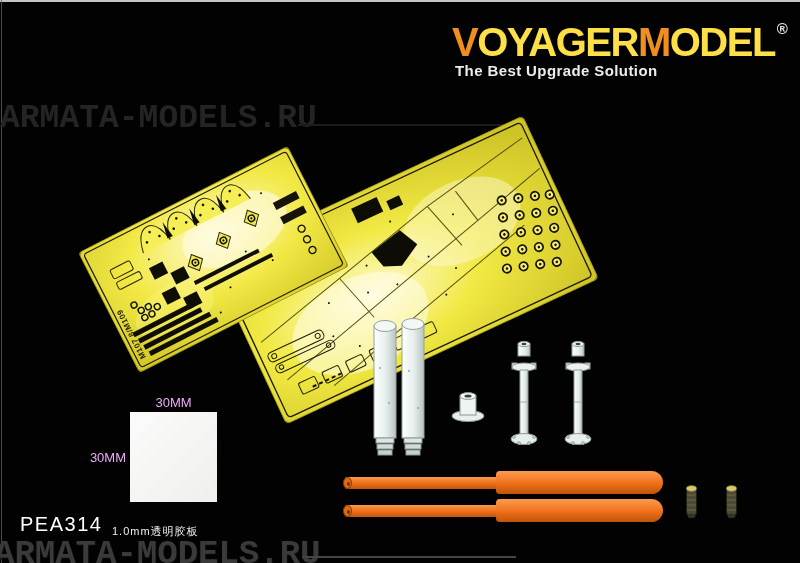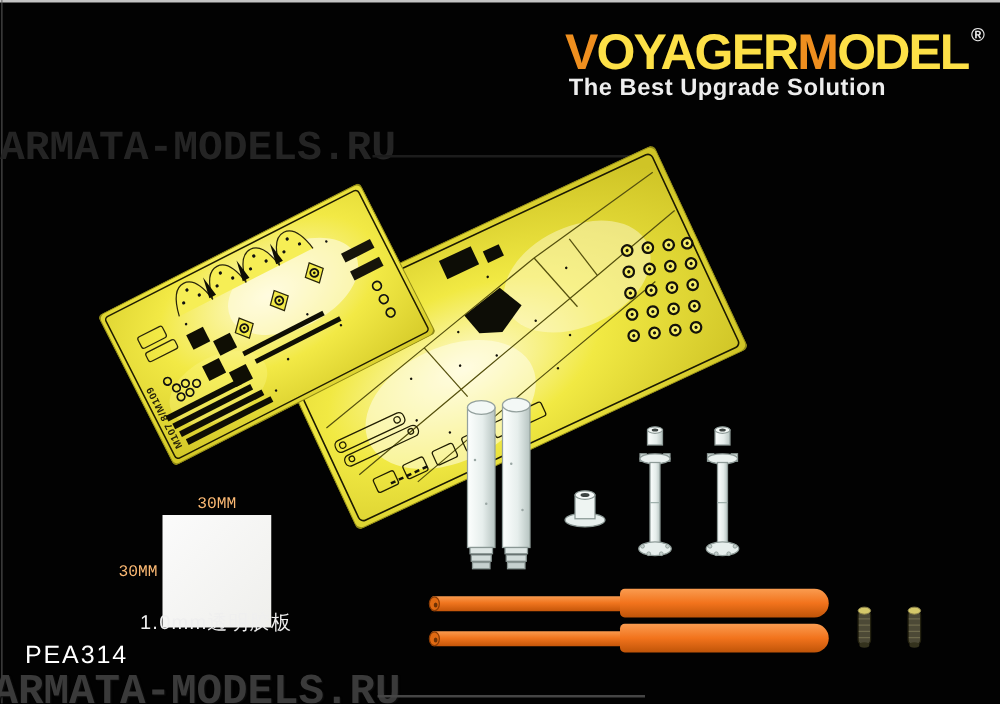--- a/index.html
+++ b/index.html
@@ -10,21 +10,21 @@
   .abs{position:absolute;}
   
   .edge-top{left:0;top:0;width:800px;height:2px;background:#e6e6e6;opacity:.85;}
   .edge-left{left:1px;top:0;width:1px;height:563px;background:#5d5d5d;opacity:.8;}
   
   .logo{left:452px;top:9px;}
   .logo-word{font-weight:700;font-size:40px;line-height:40px;letter-spacing:-1.5px;white-space:nowrap;}
   .lg-gray{color:#fde047;}
   .lg-orange{color:#ef8f1f;}
   .lg-reg{color:#e9e9e9;font-size:15px;vertical-align:22px;letter-spacing:0;margin-left:2px;}
-  .tagline{color:#ededed;font-weight:700;font-size:19px;line-height:20px;letter-spacing:.4px;margin-top:-1px;padding-left:3px;white-space:nowrap;}
+  .tagline{color:#ededed;font-weight:700;font-size:15px;line-height:20px;letter-spacing:.4px;margin-top:-1px;padding-left:3px;white-space:nowrap;}
   
   .wm{font-weight:700;letter-spacing:0;color:#383838;white-space:nowrap;font-family:Liberation Mono, monospace;}
   .wm-mid{left:0px;top:100px;font-size:33px;color:#242424;}
   .wm-bottom{left:-6px;top:535px;font-size:34px;color:#3a3a3a;text-shadow:1px 1px 1px #0c0c0c;}
   .wm-line{height:2px;background:#454545;}
   .wm-line-mid{left:298px;top:124px;width:224px;background:#1c1c1c;}
   .wm-line-bottom{left:302px;top:556px;width:214px;}
   
   .fret{position:absolute;}
   .fret-left{left:96px;top:192px;width:235px;height:135px;transform:rotate(-27deg);}
@@ -44,24 +44,24 @@
   .rod1-thin{left:345px;top:477px;width:153px;}
   .rod1-thick{left:496px;top:471px;width:167px;}
   .rod2-thin{left:345px;top:505px;width:153px;}
   .rod2-thick{left:496px;top:499px;width:167px;}
   .rod-tip{width:9px;height:12px;border-radius:50%;background:#e06a12;border:1px solid #8a3c05;box-sizing:border-box;}
   .rod1-tip{left:343px;top:477px;}
   .rod2-tip{left:343px;top:505px;}
   .rod-tip-hole{position:absolute;left:3px;top:4px;width:3px;height:4px;border-radius:50%;background:#6e3205;}
   
   .tsquare{left:130px;top:412px;width:87px;height:90px;background:linear-gradient(135deg,#fbfbfb,#efefec);}
-  .lbl{color:#fdba74;font-size:13px;line-height:14px;font-family:Liberation Mono, monospace;}
+  .lbl{color:#f0abfc;font-size:13px;line-height:14px;}
   .lbl-30-top{left:130px;top:396px;width:87px;text-align:center;}
   .lbl-30-left{left:62px;top:451px;width:64px;text-align:right;}
-  .note{left:112px;top:488px;color:#efefef;font-size:16px;letter-spacing:1px;white-space:nowrap;}
+  .note{left:112px;top:524px;color:#efefef;font-size:11px;letter-spacing:1px;white-space:nowrap;}
   .code{left:20px;top:513px;color:#ffffff;font-size:20px;letter-spacing:1.5px;font-weight:400;}
 </style>
 </head>
 <body>
 
 <div class="stage">
 
   <div class="abs edge-top"></div>
   <div class="abs edge-left"></div>
 

